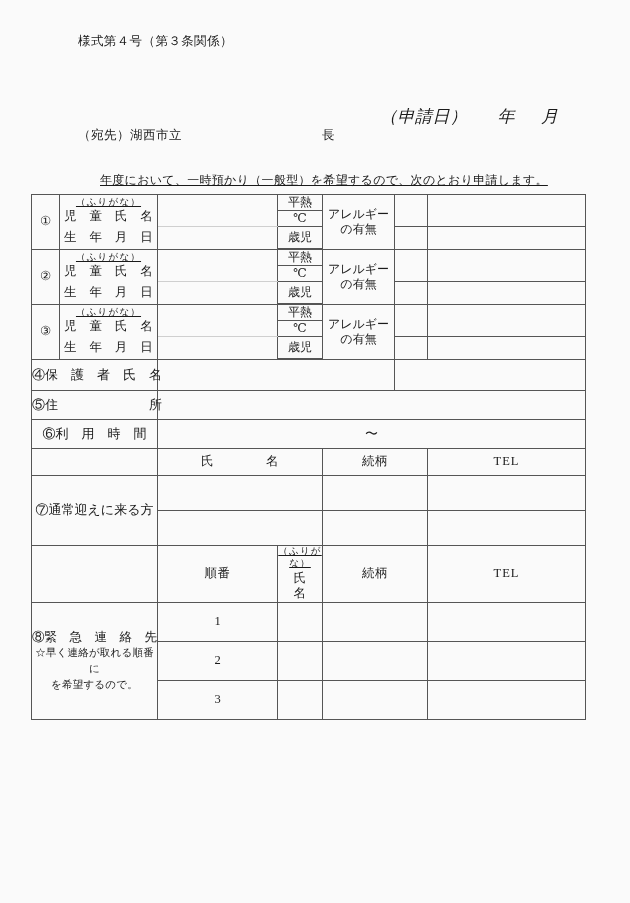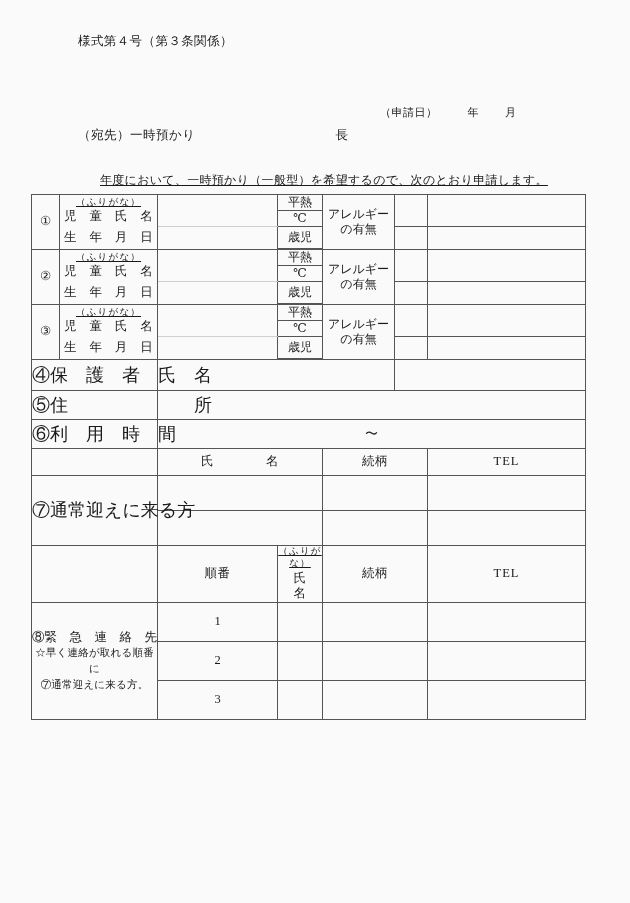--- a/index.html
+++ b/index.html
@@ -37,23 +37,24 @@
     right: 0;
     top: 60px;
     text-align: center;
     font-size: 18px;
     letter-spacing: 1.2px;
   }
   .apply-date {
     position: absolute;
     left: 380px;
     top: 105px;
-    font-size: 11px;
+    font-size: 17px;
     letter-spacing: 0.5px;
     white-space: nowrap;
+    font-style: italic;
   }
   .apply-date .gap-a { display: inline-block; width: 30px; }
   .apply-date .gap-b { display: inline-block; width: 26px; }
   .addressee {
     position: absolute;
     left: 78px;
     top: 127px;
     font-size: 12.5px;
     letter-spacing: 0.5px;
     white-space: nowrap;
@@ -118,21 +119,21 @@
   .h-28 { height: 28px; }
   .h-22 { height: 22px; }
   .h-26 { height: 26px; }
   .h-30 { height: 30px; }
   .h-38 { height: 38px; }
   .h-34 { height: 34px; }
 
   .row-label-left {
     text-align: left;
     padding-left: 4px;
-    font-size: 18px;
+    font-size: 13px;
     white-space: nowrap;
   }
   .tilde { font-size: 13px; }
   .col-head { font-size: 12.5px; letter-spacing: 0.5px; }
   .tel-head { font-family: "Liberation Serif", serif; font-size: 12.5px; letter-spacing: 1px; }
   .emerg-cell {
     font-size: 12.5px;
     line-height: 1.9;
     text-align: center;
     padding: 2px 3px;
@@ -160,21 +161,21 @@
 <div class="page">
 
   <div class="form-no">様式第４号（第３条関係）</div>
 
 
   <div class="apply-date">
     <span>（申請日）</span><span class="gap-a"></span><span>年</span><span class="gap-b"></span><span>月</span>
   </div>
 
   <div class="addressee">
-    <span>（宛先）一時預かり</span><span class="chief">長</span>
+    <span>（宛先）湖西市立</span><span class="chief">長</span>
   </div>
 
   <div class="intro">年度において、一時預かり（一般型）を希望するので、次のとおり申請します。</div>
 
   <table class="form-table">
     <colgroup>
       <col class="c-idx">
         <col class="c-lbl">
         <col class="c-val">
       <col class="c-tmp">
@@ -313,21 +314,21 @@
           <span>氏　　　名</span>
         </td>
         <td class="col-head h-30" colspan="2">続柄</td>
         <td class="tel-head h-30">TEL</td>
       </tr>
       <tr>
         <td class="emerg-cell" colspan="2" rowspan="3">
           <span>⑧緊　急　連　絡　先</span>
           <span class="emerg-note">
             <span class="ln2">☆早く連絡が取れる順番に</span>
-            <span class="ln2">⑦通常迎えに来る方。</span>
+            <span class="ln2">を希望するので。</span>
           </span>
         </td>
         <td class="seq-num h-38">1</td>
         <td class="h-38"></td>
         <td class="h-38" colspan="2"></td>
         <td class="h-38"></td>
       </tr>
       <tr>
         <td class="seq-num h-38">2</td>
         <td class="h-38"></td>

